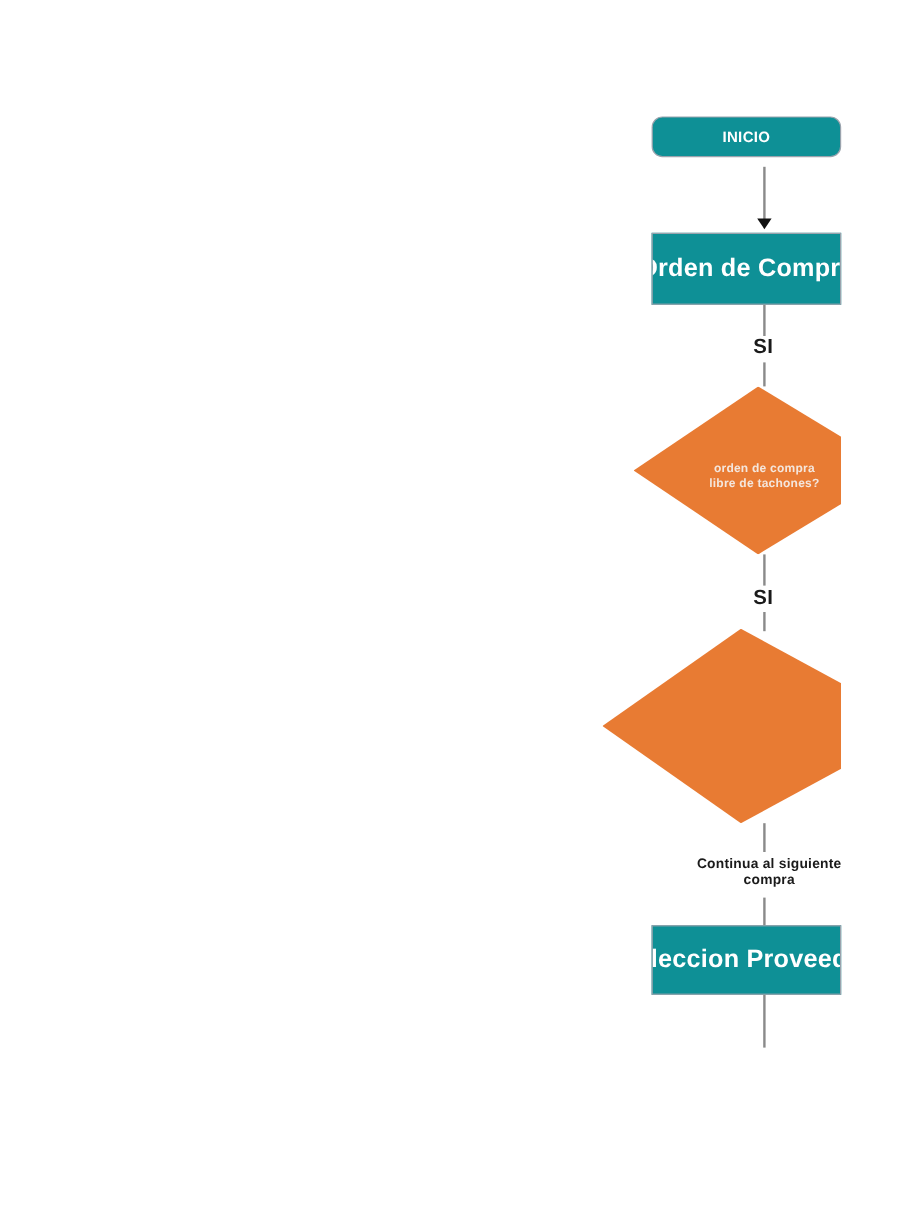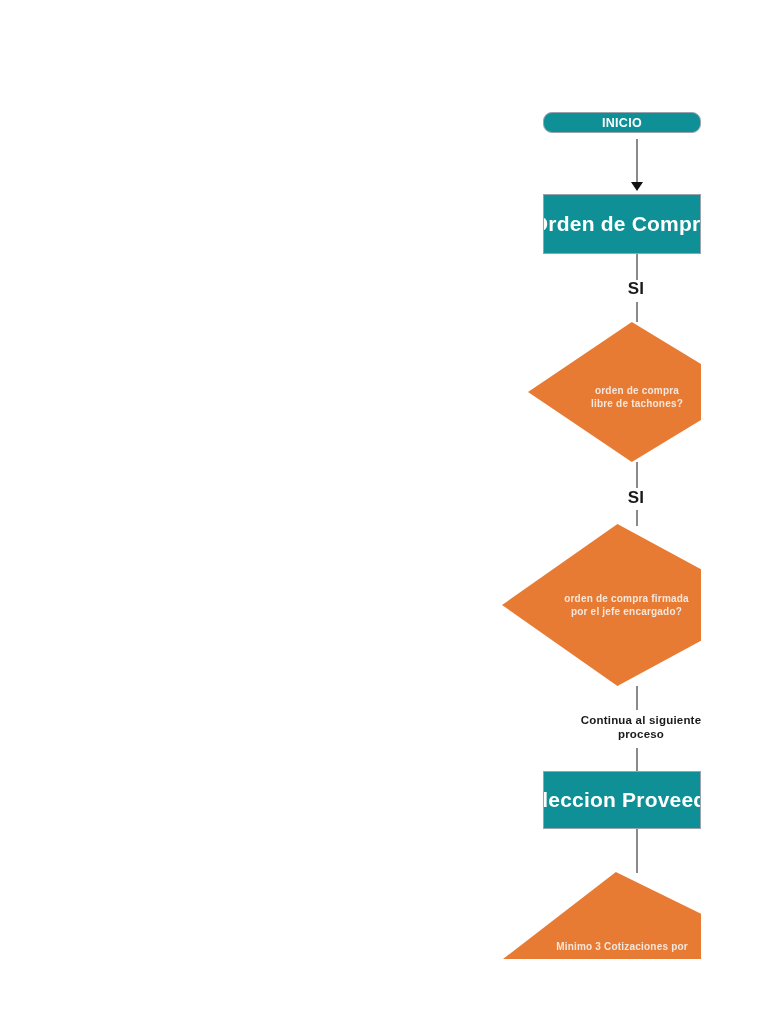--- a/index.html
+++ b/index.html
@@ -110,21 +110,21 @@
   }
   .edge-label.wide {
     font-size: 11.5px;
   }
 </style>
 </head>
 <body>
 
 <div id="canvas">
 
-  <div class="proc start rounded" style="left:543px; top:112px; width:158px; height:21px;">
+  <div class="proc start rounded" style="left:543px; top:97px; width:158px; height:34px;">
     <span class="proc-label">INICIO</span>
   </div>
 
   <div class="conn" style="left:636px; top:139px; height:46px;"></div>
   <div class="arrowhead" style="left:631px; top:182px;"></div>
 
   <div class="proc big" style="left:543px; top:194px; width:158px; height:60px;">
     <span class="proc-label">Orden de Compra</span>
   </div>
 
@@ -137,33 +137,27 @@
     <div class="dtext">orden  de compra
 libre de tachones?</div>
   </div>
 
   <div class="conn" style="left:636px; top:462px; height:26px;"></div>
   <div class="edge-label" style="left:596px; top:491px; width:80px;">SI</div>
   <div class="conn" style="left:636px; top:510px; height:16px;"></div>
 
   <div class="decision d2" style="left:502px; top:524px; width:199px; height:162px;">
     <div class="dshape"></div>
-    <div class="dtext">orden  de compra firmada
-por el jefe encargado?</div>
   </div>
 
   <div class="conn" style="left:636px; top:686px; height:24px;"></div>
   <div class="edge-label wide" style="left:556px; top:713px; width:170px;">Continua al siguiente
-proceso</div>
+compra</div>
   <div class="conn" style="left:636px; top:748px; height:25px;"></div>
 
   <div class="proc big" style="left:543px; top:771px; width:158px; height:58px;">
     <span class="proc-label">Seleccion Proveedor</span>
   </div>
 
   <div class="conn" style="left:636px; top:829px; height:44px;"></div>
 
-  <div class="decision d3" style="left:503px; top:872px; width:198px; height:87px;">
-    <div class="dshape"></div>
-    <div class="dtext">Minimo 3 Cotizaciones por</div>
-  </div>
 
 </div>
 
 </body></html>

